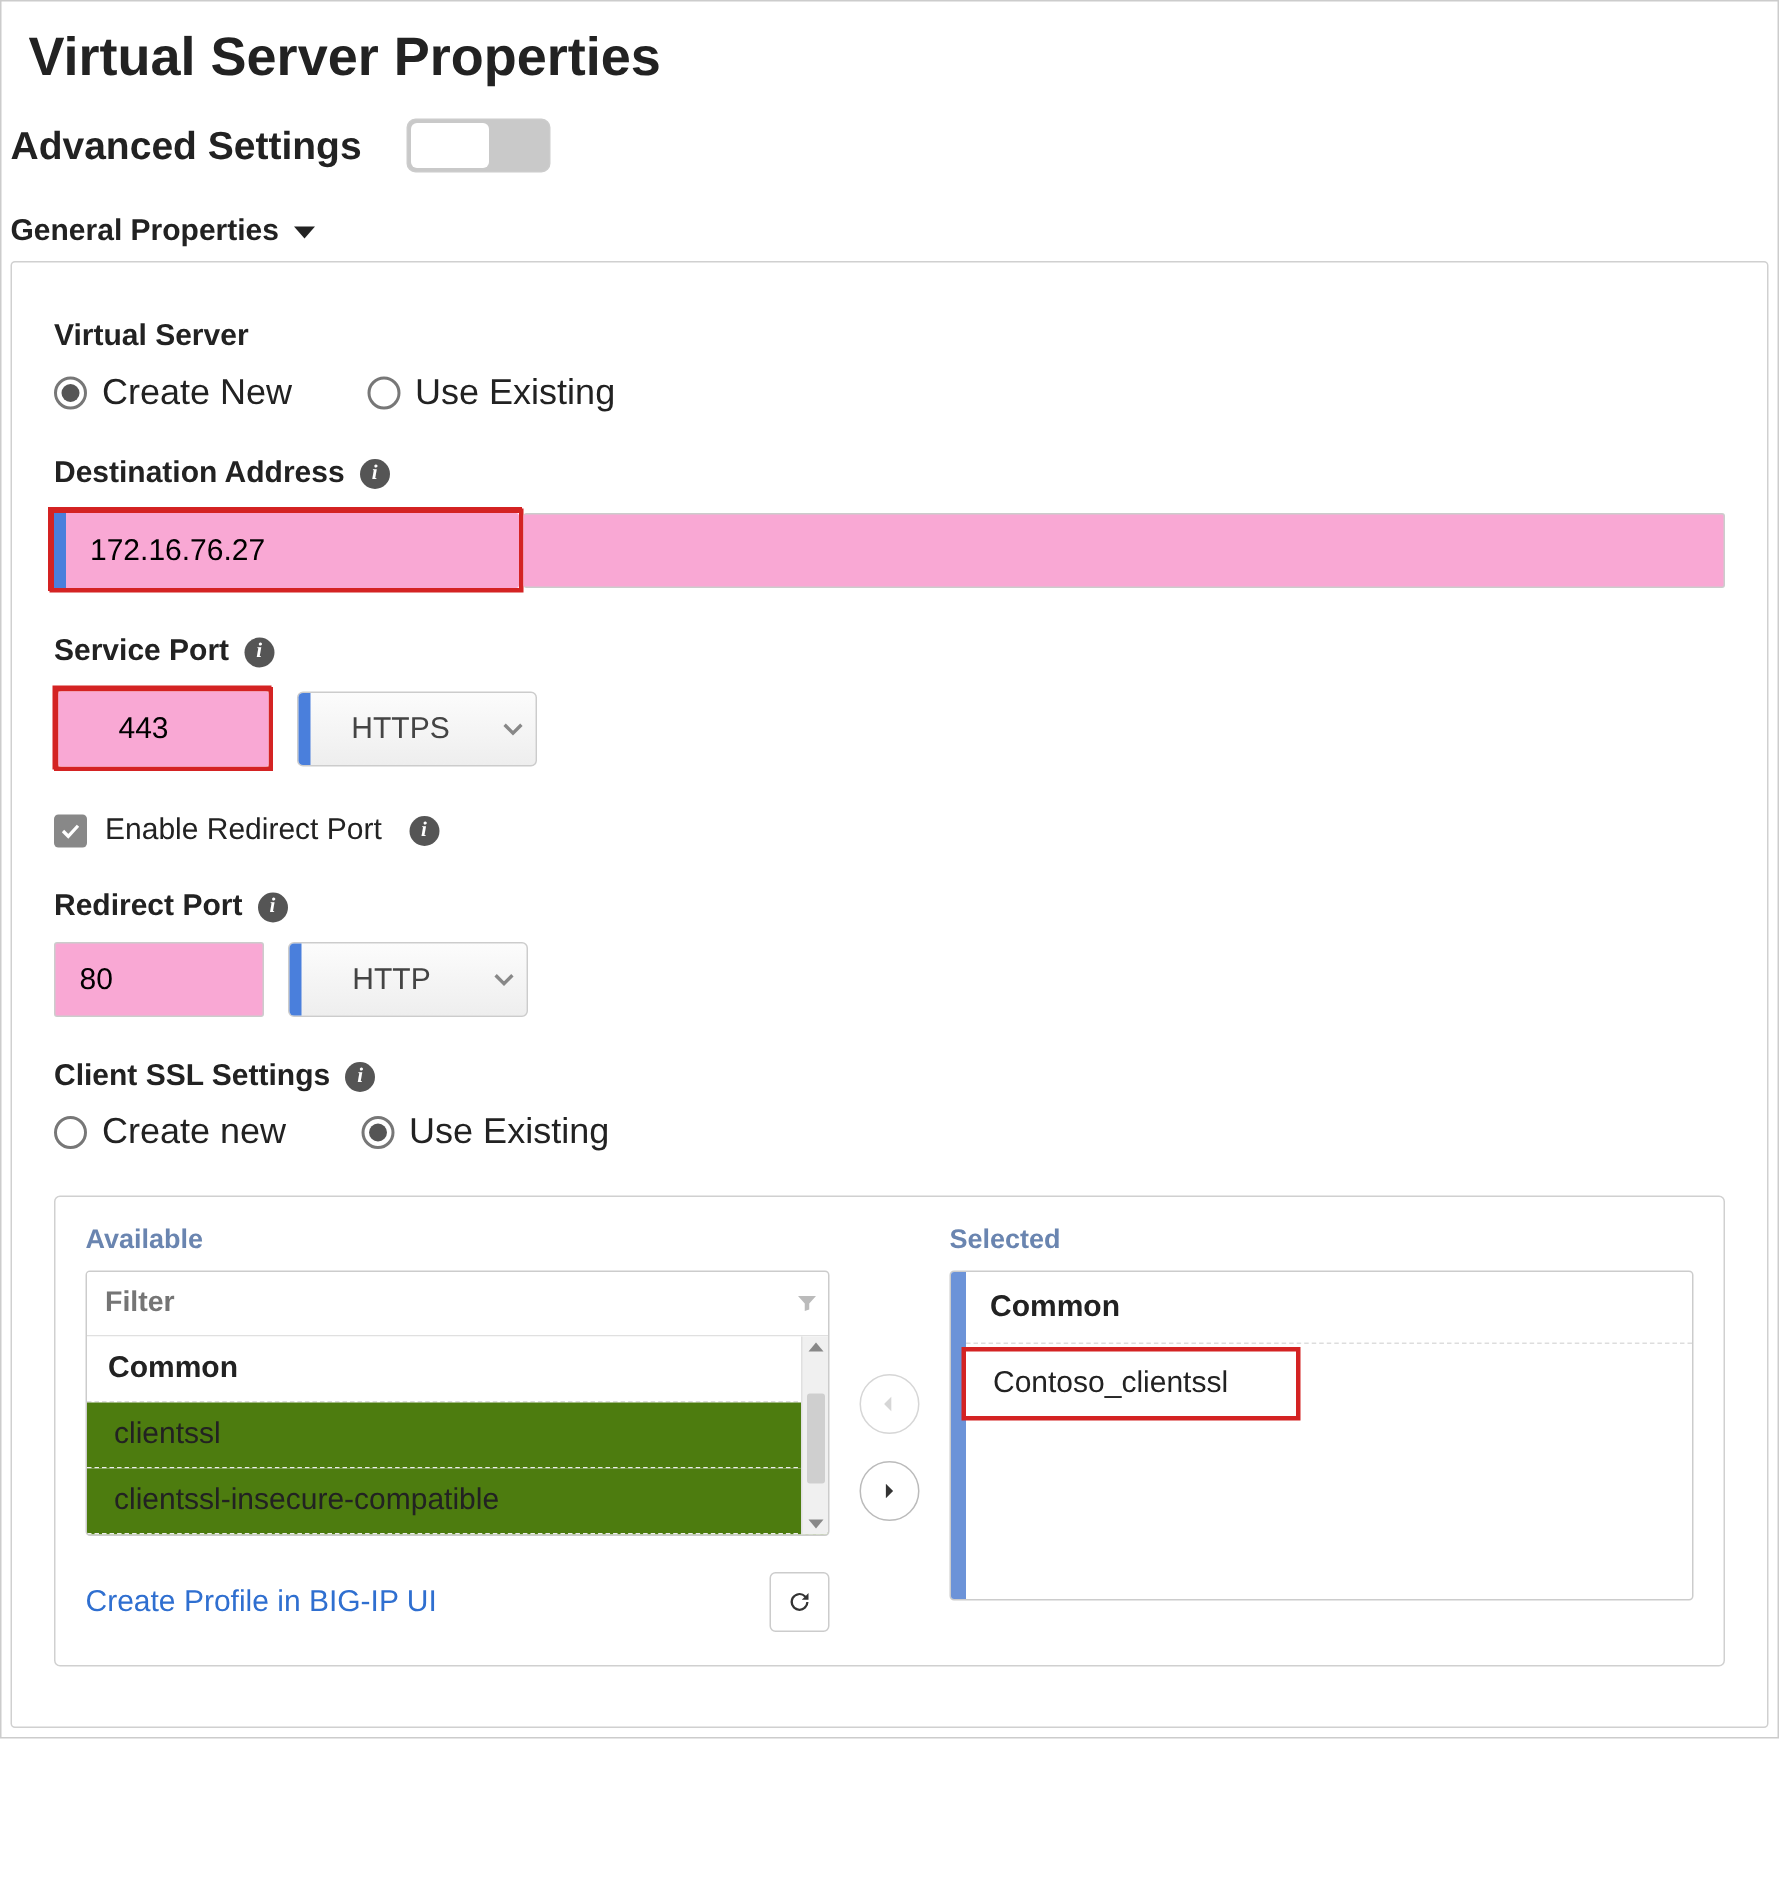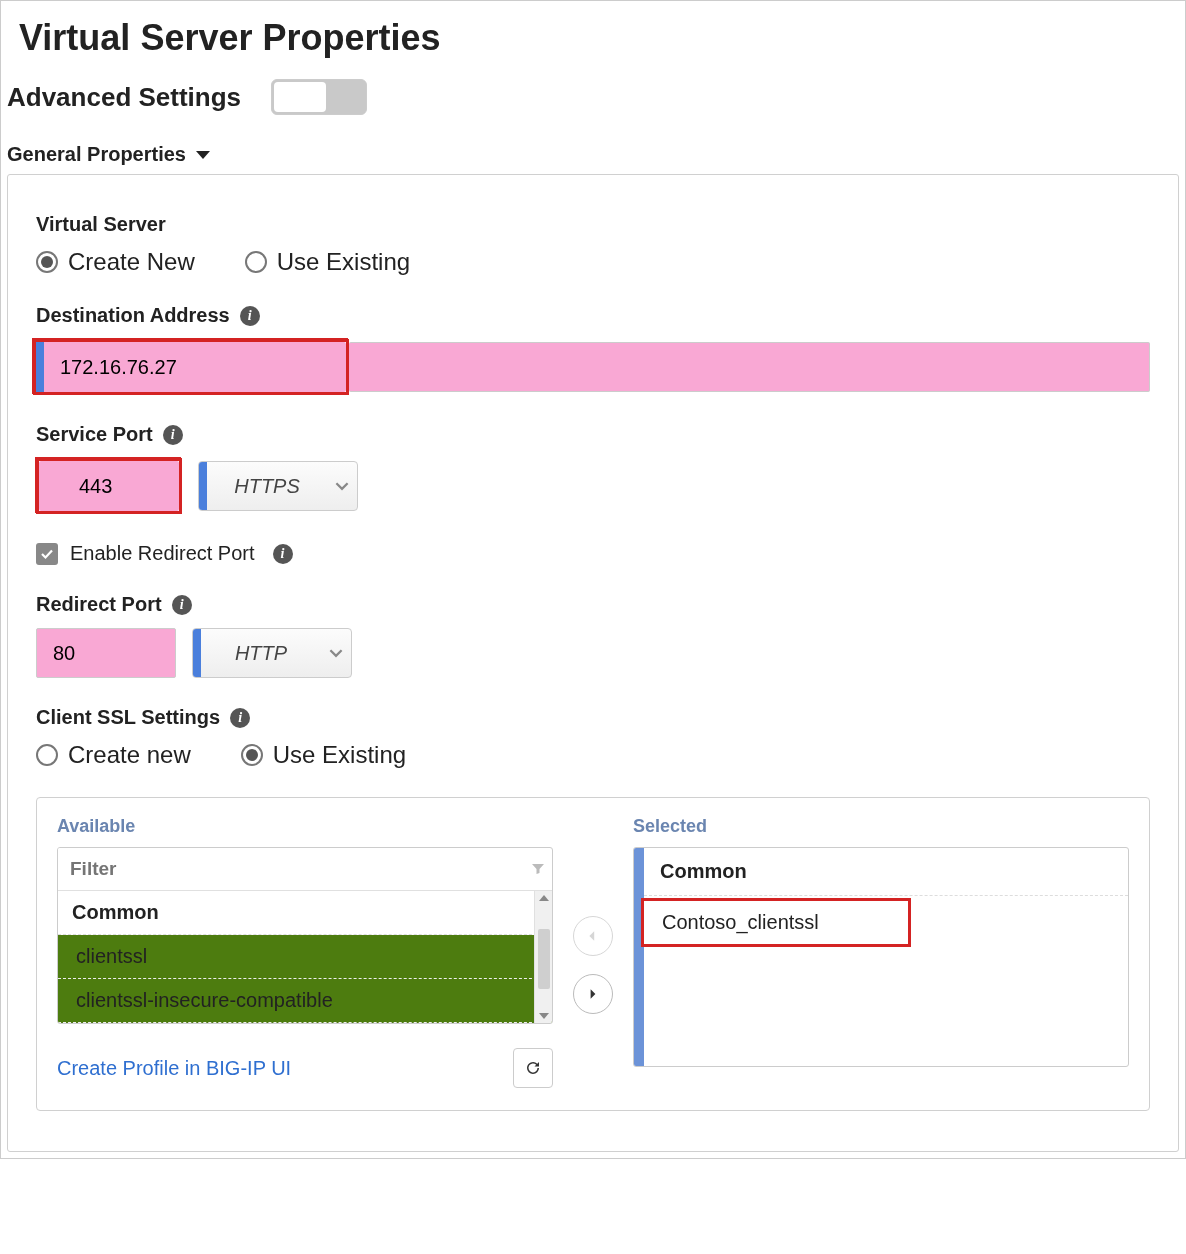--- a/index.html
+++ b/index.html
@@ -141,21 +141,20 @@
     background: #4a7fdc;
     border-radius: 3px 0 0 3px;
   }
   .select-accent .label {
     flex: 1;
     display: flex;
     align-items: center;
     justify-content: center;
     font-size: 20px;
     color: #444;
-    font-style: italic;
   }
   .select-accent .chev {
     width: 30px;
     display: flex;
     align-items: center;
     justify-content: center;
     color: #888;
   }
   .chev svg { width: 14px; height: 14px; }
   .row-inline { display: flex; gap: 16px; align-items: center; margin-bottom: 28px; }
@@ -458,20 +457,20 @@
       </div>
     </div>
 
     <div>
       <div class="dual-title">Selected</div>
       <div class="selected-box">
         <div class="accent-bar"></div>
         <div class="selected-list">
           <div class="selected-head">Common</div>
           <div class="redwrap">
-            <div class="selected-item" style="width:264px">Contoso_clientssl</div>
+            <div class="selected-item" style="width:220px">Contoso_clientssl</div>
           </div>
         </div>
       </div>
     </div>
   </div>
 
 </div>
 
 </body></html>

